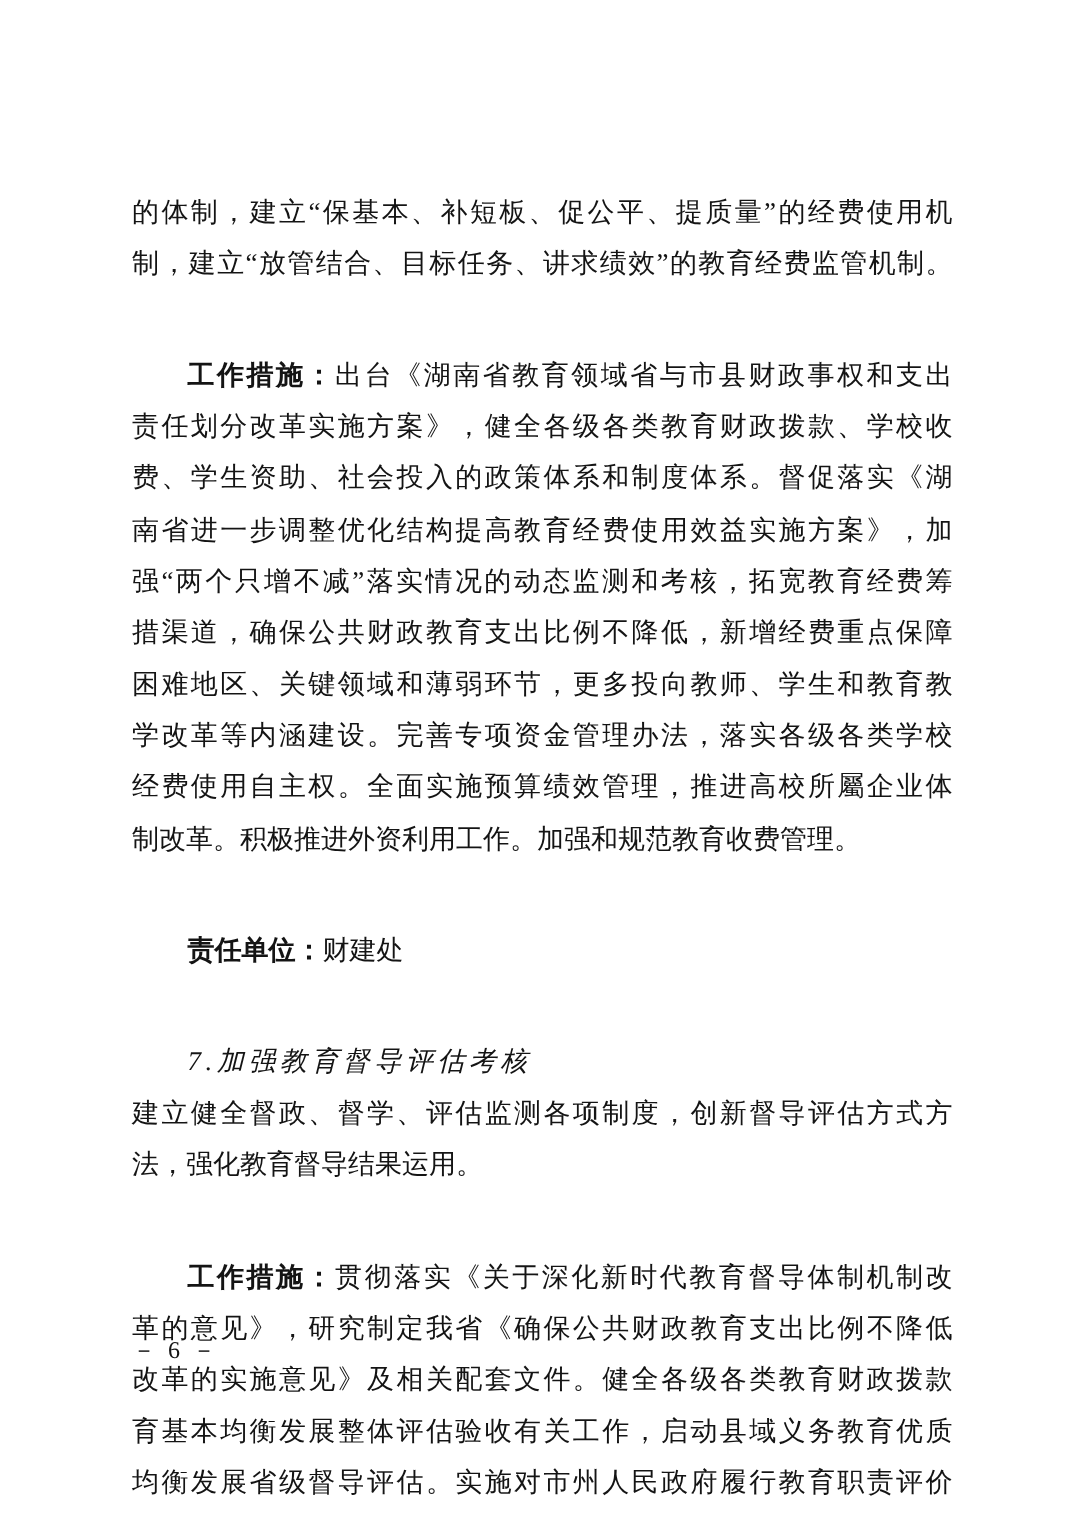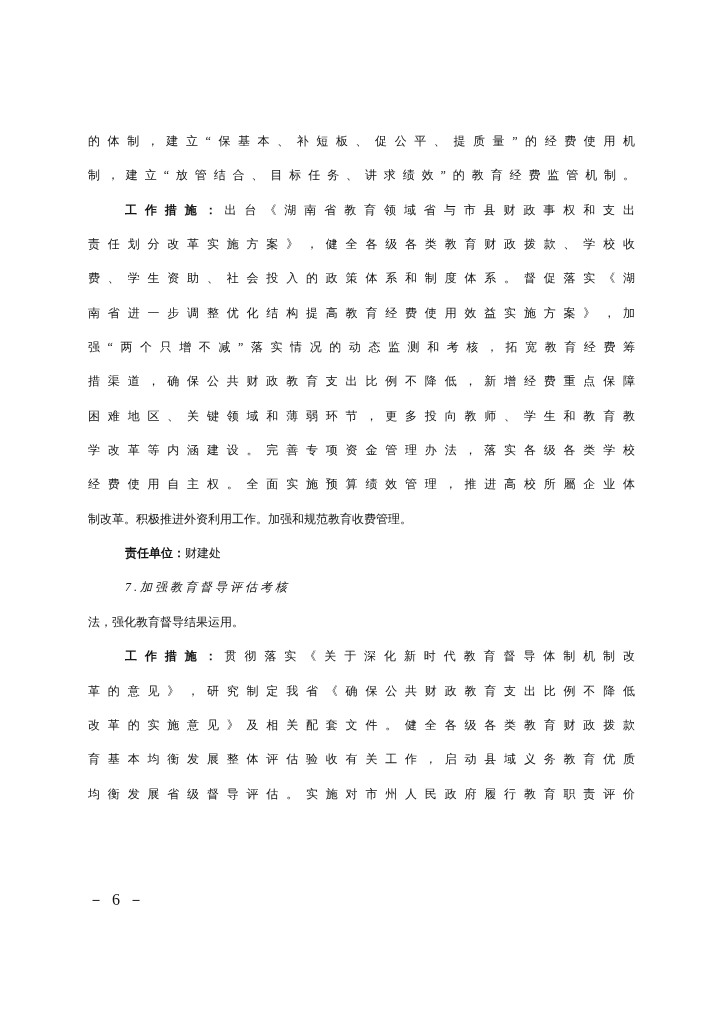--- a/index.html
+++ b/index.html
@@ -18,35 +18,36 @@
     position: absolute;
     inset: 0;
     background: #ffffff;
   }
   .text-block {
     position: absolute;
     left: 88px;
     top: 124px;
     width: 547px;
     color: #141414;
-    font-size: 12px;
+    font-size: 18px;
     line-height: 34.35px;
   }
   .line {
     height: 34.35px;
     white-space: nowrap;
   }
   .line.justify {
     white-space: normal;
     text-align: justify;
     text-align-last: justify;
     text-justify: inter-character;
   }
   .line.indent {
     text-indent: 37px;
+    margin-top: 40px;
   }
   .prefix {
     font-weight: bold;
   }
   .line.heading {
     font-weight: normal;
     font-style: italic;
     letter-spacing: 3px;
   }
   .page-number {
@@ -70,20 +71,21 @@
       <div class="line justify"><span>费、学生资助、社会投入的政策体系和制度体系。督促落实《湖</span></div>
       <div class="line justify"><span>南省进一步调整优化结构提高教育经费使用效益实施方案》，加</span></div>
       <div class="line justify"><span>强“两个只增不减”落实情况的动态监测和考核，拓宽教育经费筹</span></div>
       <div class="line justify"><span>措渠道，确保公共财政教育支出比例不降低，新增经费重点保障</span></div>
       <div class="line justify"><span>困难地区、关键领域和薄弱环节，更多投向教师、学生和教育教</span></div>
       <div class="line justify"><span>学改革等内涵建设。完善专项资金管理办法，落实各级各类学校</span></div>
       <div class="line justify"><span>经费使用自主权。全面实施预算绩效管理，推进高校所屬企业体</span></div>
       <div class="line"><span>制改革。积极推进外资利用工作。加强和规范教育收费管理。</span></div>
       <div class="line indent"><span class="prefix">责任单位：</span><span>财建处</span></div>
       <div class="line indent heading"><span>7.加强教育督导评估考核</span></div>
+      <div class="line justify"><span>建立健全督政、督学、评估监测各项制度，创新督导评估方式方</span></div>
       <div class="line"><span>法，强化教育督导结果运用。</span></div>
       <div class="line indent justify"><span class="prefix">工作措施：</span><span>贯彻落实《关于深化新时代教育督导体制机制改</span></div>
       <div class="line justify"><span>革的意见》，研究制定我省《确保公共财政教育支出比例不降低</span></div>
       <div class="line justify"><span>改革的实施意见》及相关配套文件。健全各级各类教育财政拨款</span></div>
       <div class="line justify"><span>育基本均衡发展整体评估验收有关工作，启动县域义务教育优质</span></div>
       <div class="line justify"><span>均衡发展省级督导评估。实施对市州人民政府履行教育职责评价</span></div>
     </div>
   <div class="page-number">－ 6 －</div>
 </div>
 

